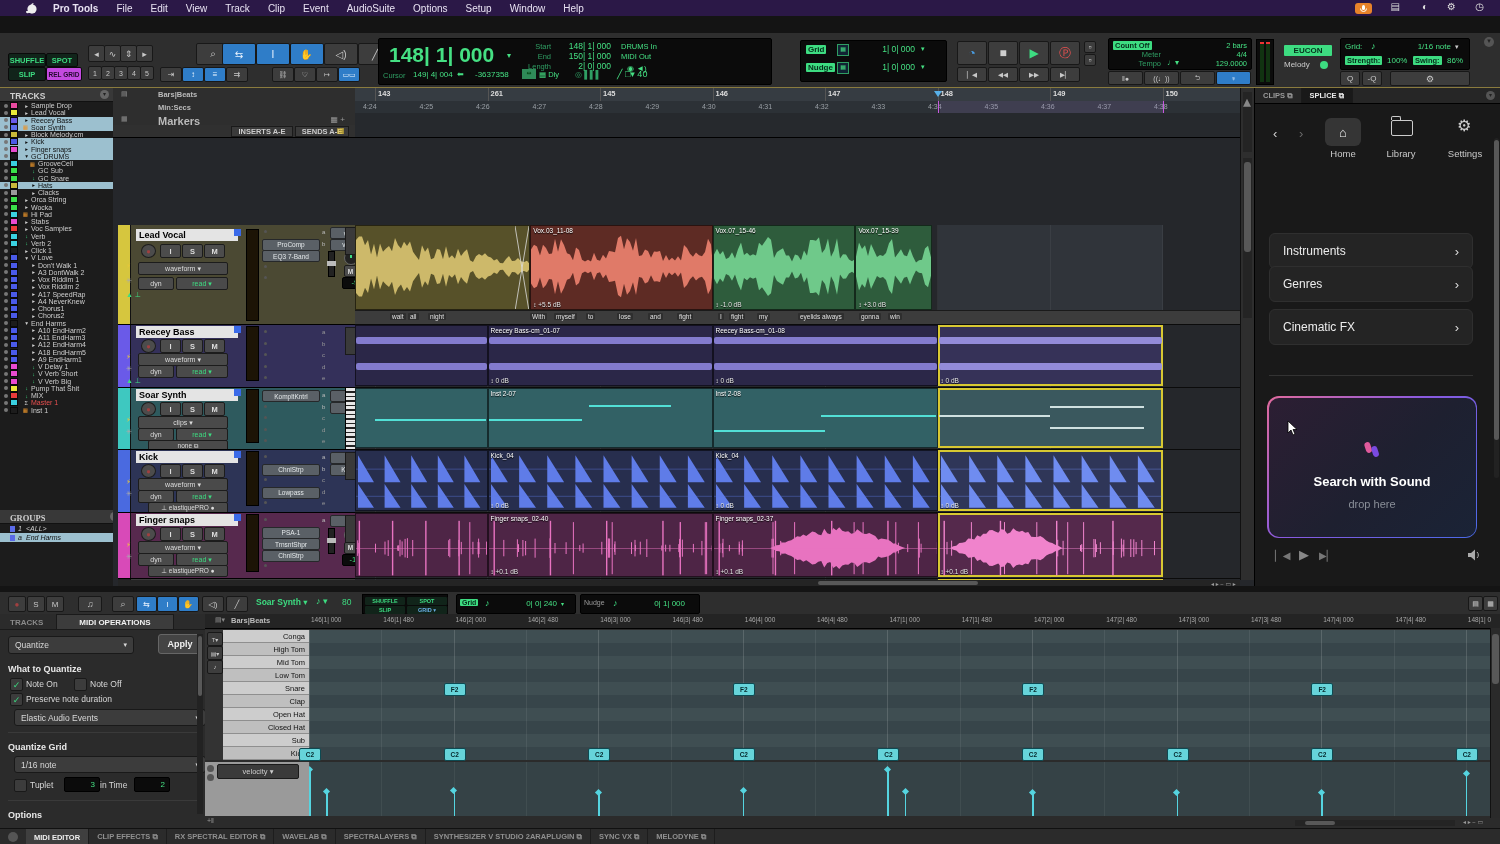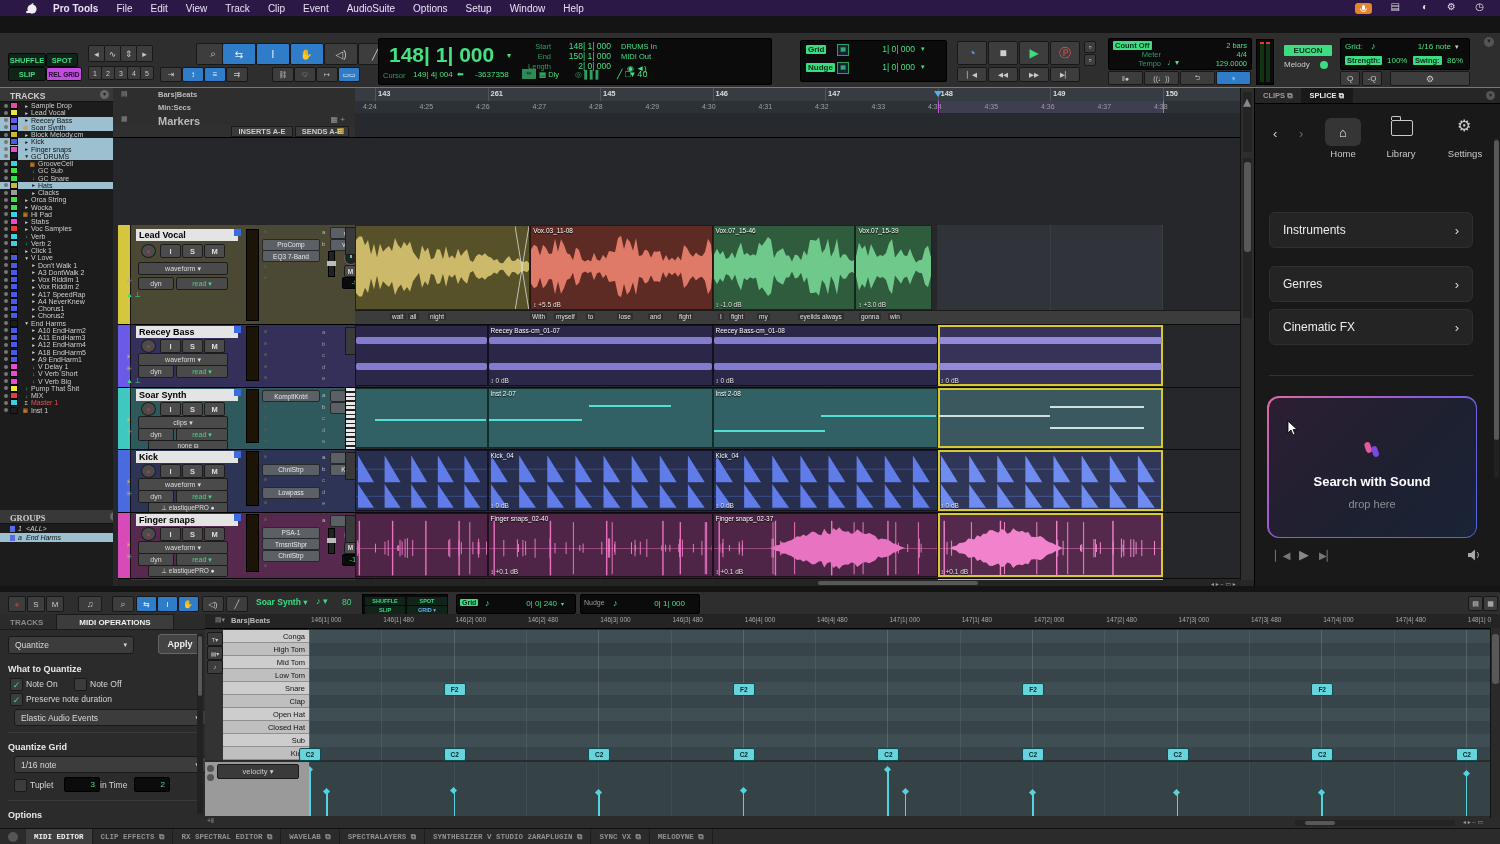--- a/index.html
+++ b/index.html
@@ -53,21 +53,21 @@
   .dd{background:#3c3c3c;border:1px solid #191919;border-radius:3px;color:#d8d8d8;font-size:8.5px;
       display:flex;align-items:center;justify-content:space-between;padding:0 6px;}
   .cb{width:11px;height:11px;background:#3c3c3c;border:1px solid #191919;border-radius:2px;
       display:flex;align-items:center;justify-content:center;color:#3ddc81;font-size:9px;font-weight:bold;}
   .lane-name{position:absolute;left:0;width:100%;box-sizing:border-box;padding-right:4px;display:flex;
              align-items:center;justify-content:flex-end;font-size:7.5px;color:#111;border-bottom:1px solid #8f8f8f;}
   .note{position:absolute;width:20px;height:11px;background:#66d4da;border:1px solid #0d4a52;border-radius:2px;
         color:#05282c;font-size:6.5px;font-weight:bold;display:flex;align-items:center;justify-content:center;}
   .rtick{position:absolute;top:2px;font-size:6.5px;color:#a8a8a8;white-space:nowrap;}
   
-  #tabsbar{left:0;top:828px;width:100%;height:16px;background:#2b2b2b;border-top:1px solid #111;font-family:Liberation Mono, monospace;}
+  #tabsbar{left:0;top:828px;width:100%;height:16px;background:#2b2b2b;border-top:1px solid #111;}
   .btab{height:16px;display:flex;align-items:center;padding:0 8px;color:#909090;font-size:7.5px;
         font-weight:bold;border-right:1px solid #1d1d1d;white-space:nowrap;}
   .btab.active{background:#3f3f3f;color:#f0f0f0;}
   .scroll{background:#242424;}
   .thumb{background:#585858;border-radius:3px;}
 </style>
 </head>
 <body>
 
 <div id="app">
@@ -994,21 +994,21 @@
       <div style="position: absolute; left: 18px; top: 38px; font-size: 13px; color: rgb(207, 207, 207);">‹</div>
       <div style="position: absolute; left: 44px; top: 38px; font-size: 13px; color: rgb(106, 106, 106);">›</div>
       <div style="position: absolute; left: 70px; top: 30px; width: 36px; height: 28px; background: rgb(53, 53, 53); border-radius: 6px; display: flex; align-items: center; justify-content: center; color: rgb(238, 238, 238); font-size: 13px;">⌂</div>
       <div class="spnavlbl " style="position: absolute; left: 70px; top: 60px; width: 36px;">Home</div>
       <div style="position: absolute; left: 136px; top: 32px; width: 20px; height: 14px; border: 1.5px solid rgb(204, 204, 204); border-radius: 2px;">
         <div style="position: absolute; left: -1.5px; top: -5px; width: 8px; height: 3px; border-top: 1.5px solid rgb(204, 204, 204); border-right: 1.5px solid rgb(204, 204, 204); border-left: 1.5px solid rgb(204, 204, 204); border-image: initial; border-bottom: none; border-radius: 2px 2px 0px 0px;"></div>
       </div>
       <div class="spnavlbl " style="position: absolute; left: 122px; top: 60px; width: 48px;">Library</div>
       <div style="position: absolute; left: 202px; top: 28px; font-size: 16px; color: rgb(204, 204, 204);">⚙</div>
       <div class="spnavlbl " style="position: absolute; left: 186px; top: 60px; width: 48px;">Settings</div>
-      <div class="spcard " style="position: absolute; top: 124px;">
+      <div class="spcard " style="position: absolute; top: 145px;">
         <span>Instruments</span>
         <span style="color: rgb(221, 221, 221); font-size: 13px;">›</span>
       </div>
       <div class="spcard " style="position: absolute; top: 178px;">
         <span>Genres</span>
         <span style="color: rgb(221, 221, 221); font-size: 13px;">›</span>
       </div>
       <div class="spcard " style="position: absolute; top: 221px;">
         <span>Cinematic FX</span>
         <span style="color: rgb(221, 221, 221); font-size: 13px;">›</span>

